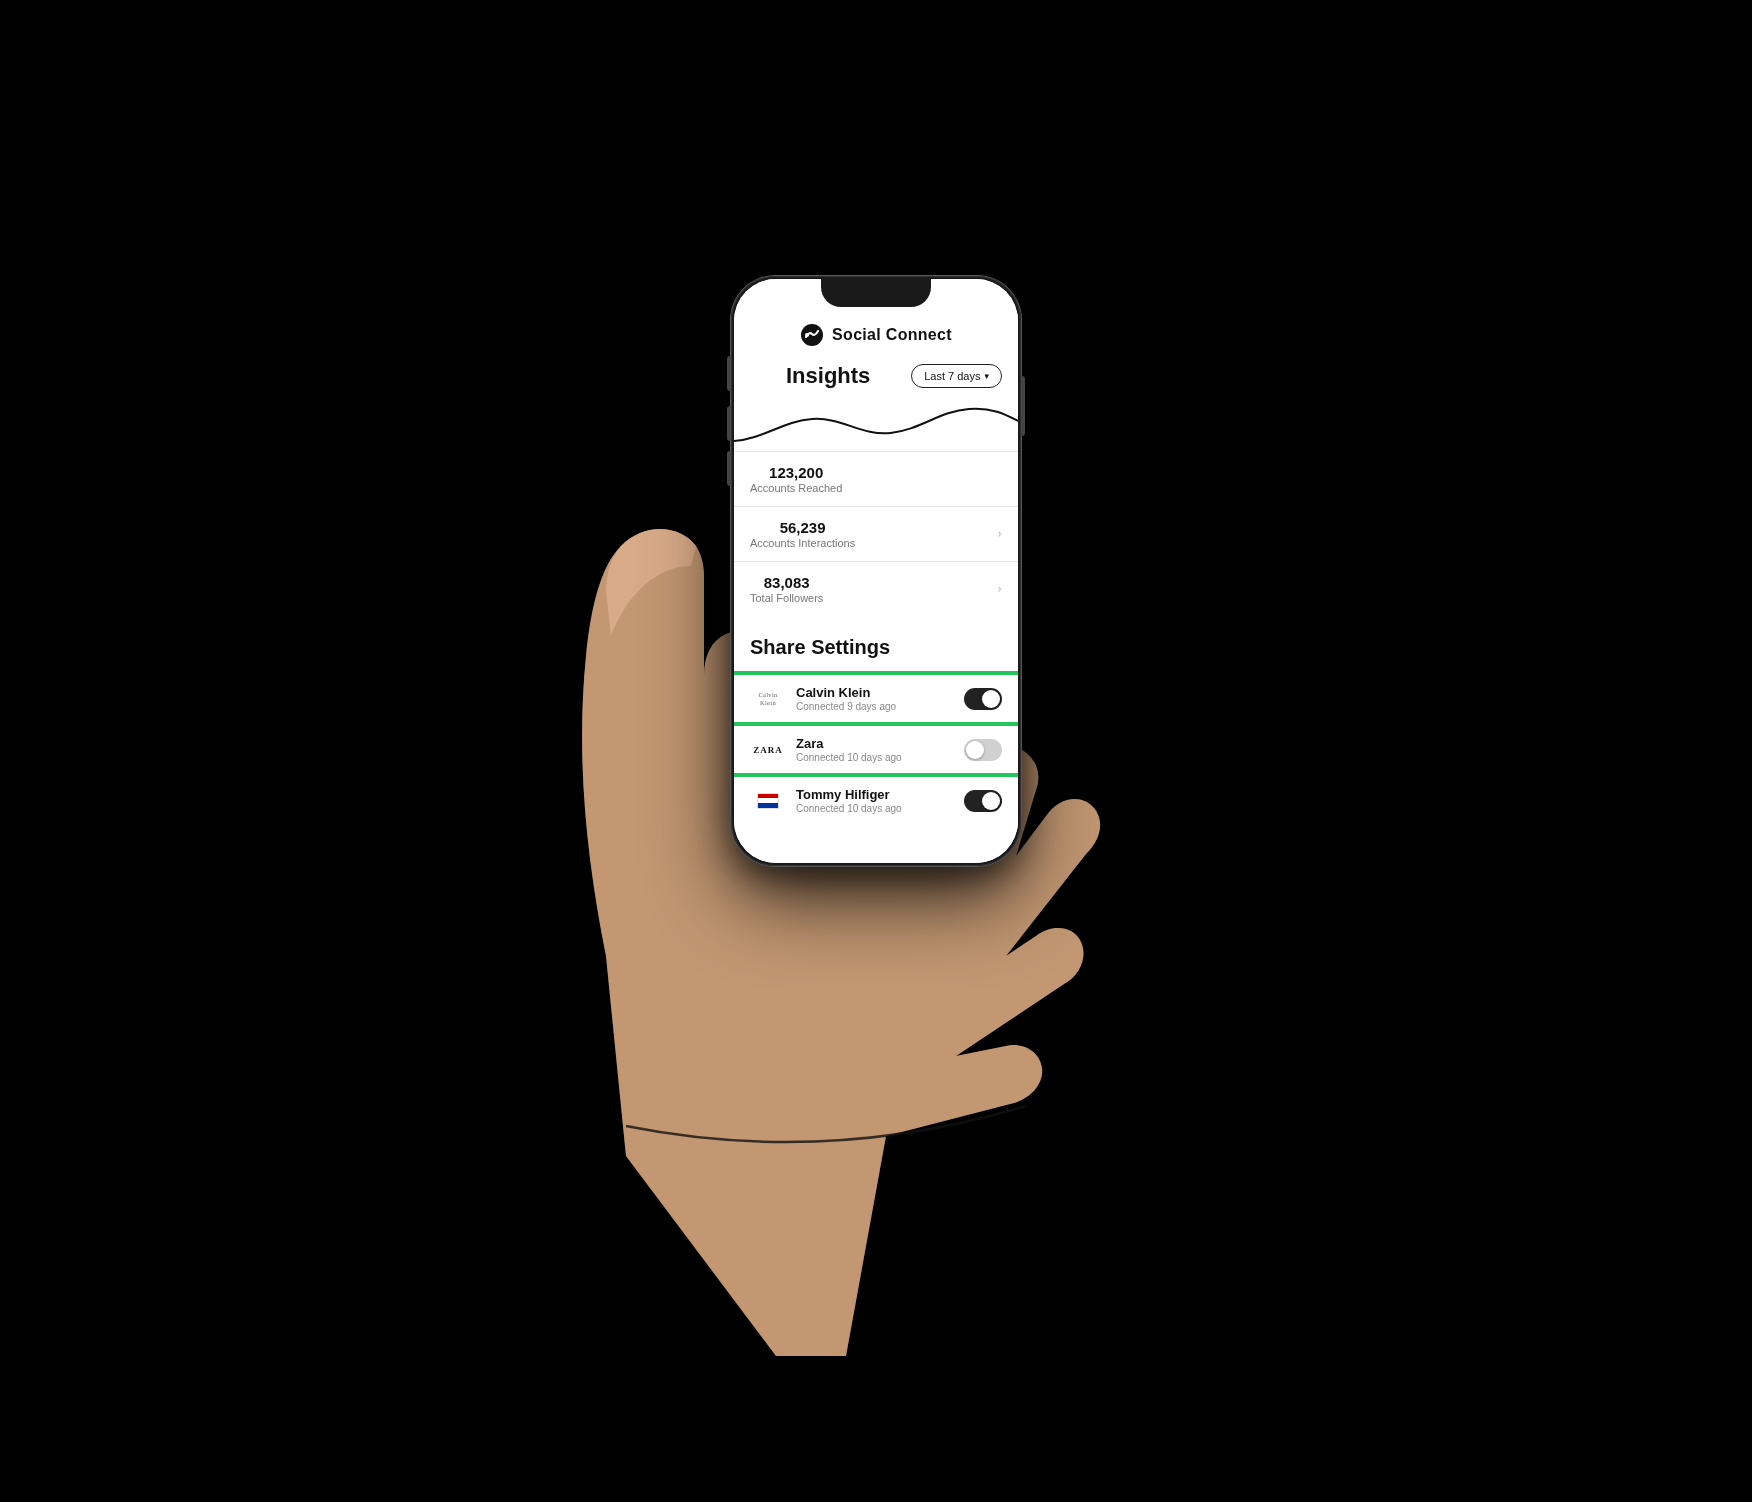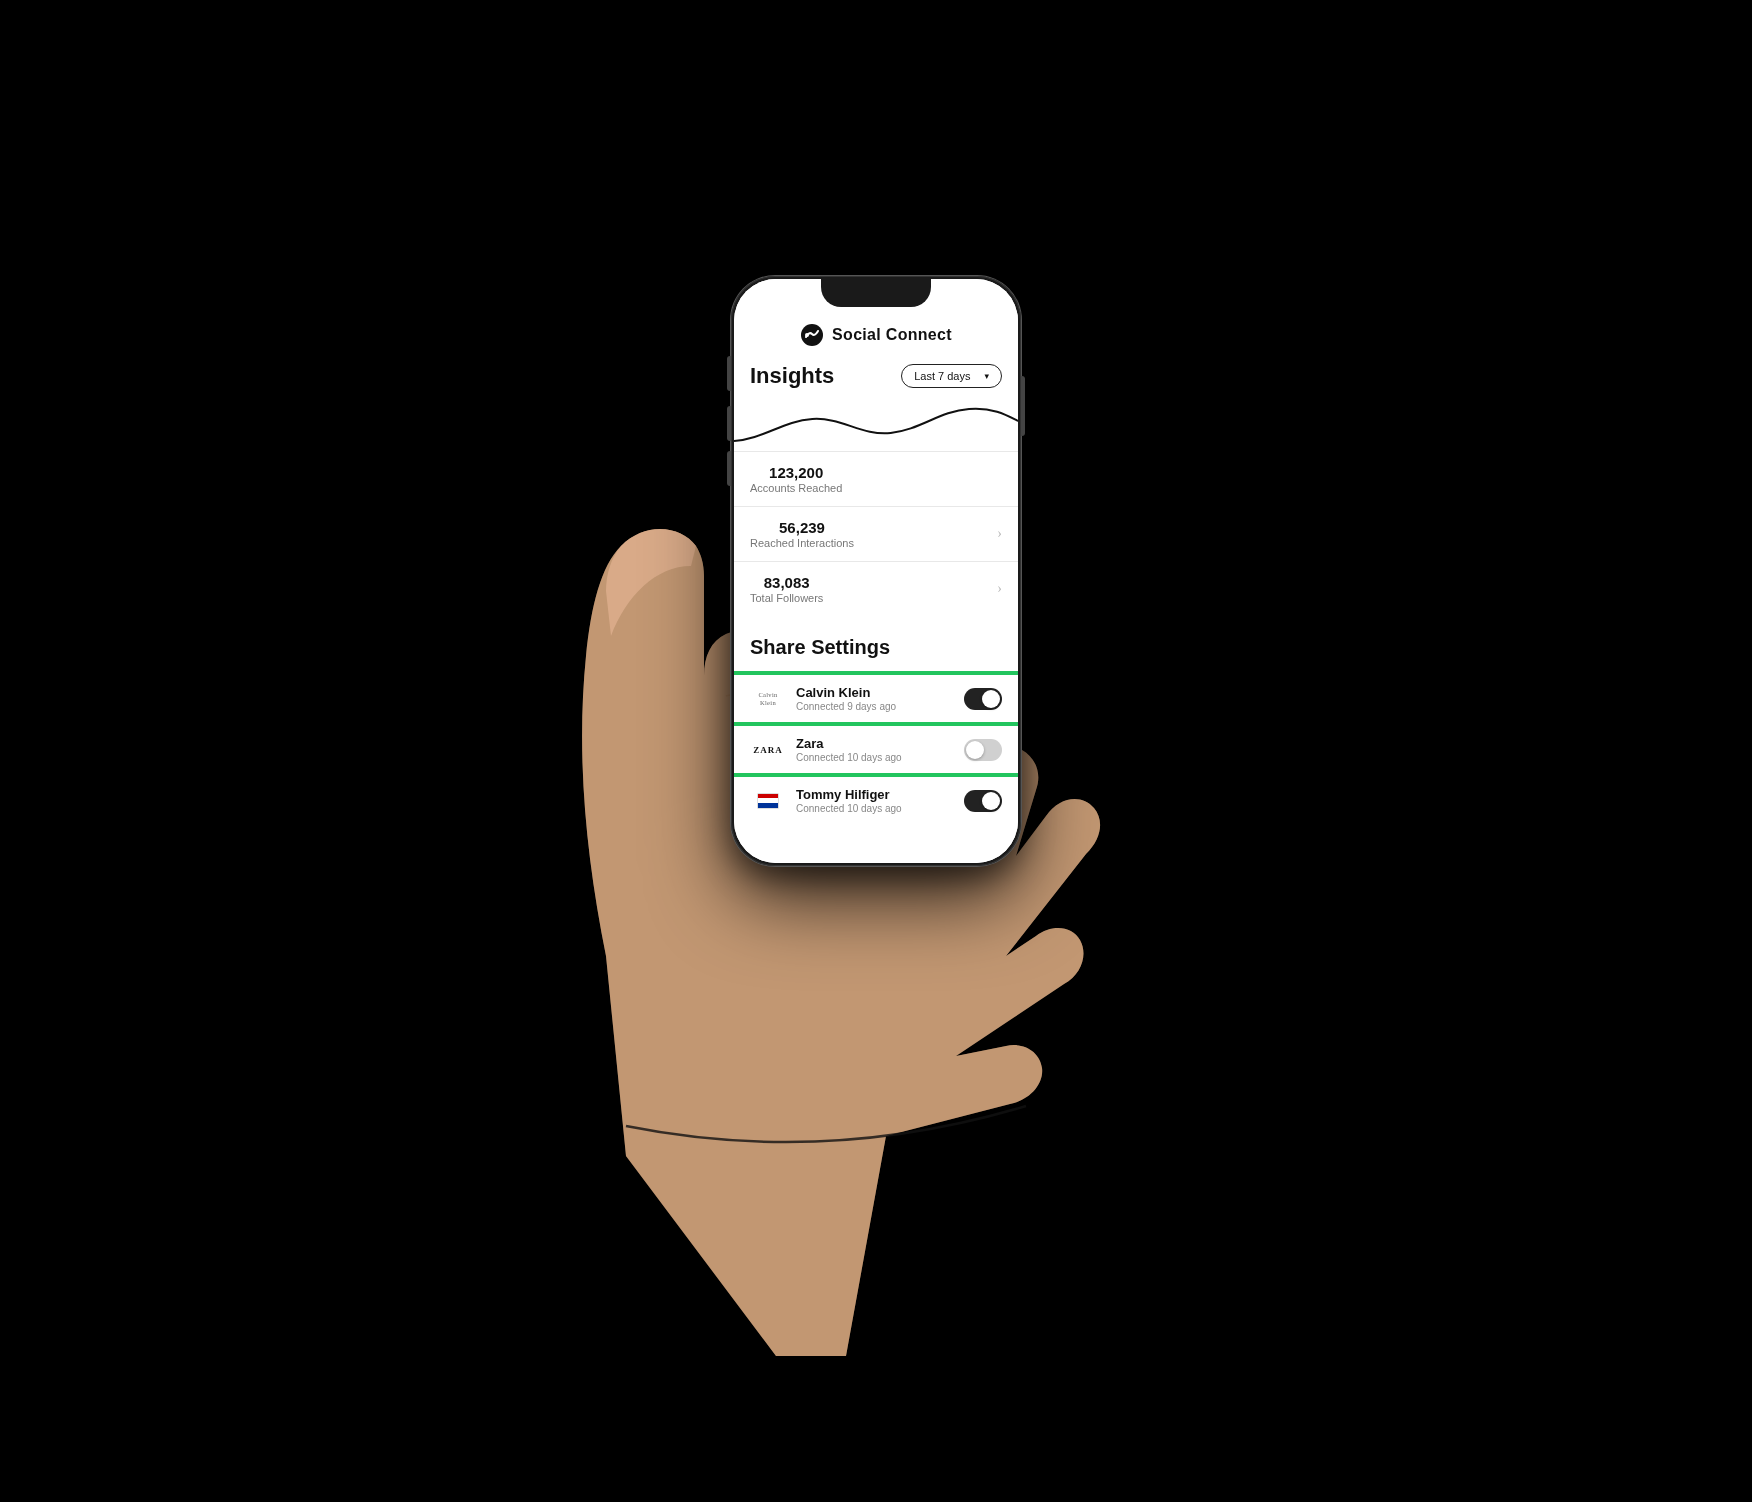--- a/index.html
+++ b/index.html
@@ -115,26 +115,27 @@
       align-items: center;
       justify-content: space-between;
       padding: 4px 16px 12px;
     }
 
     .section-title {
       font-family: -apple-system, BlinkMacSystemFont, 'Helvetica Neue', sans-serif;
       font-size: 22px;
       font-weight: 700;
       color: #111;
+      margin-left: 36px;
     }
 
     .period-btn {
       display: flex;
       align-items: center;
-      gap: 14px;
+      gap: 4px;
       border: 1.5px solid #222;
       border-radius: 20px;
       padding: 5px 12px;
       background: #fff;
       font-family: -apple-system, BlinkMacSystemFont, 'Helvetica Neue', sans-serif;
       font-size: 11px;
       font-weight: 500;
       color: #111;
       cursor: pointer;
     }
@@ -498,21 +499,21 @@
             <div class="stat-item">
               <div class="stat-info">
                 <div class="stat-value">123,200</div>
                 <div class="stat-label">Accounts Reached</div>
               </div>
             </div>
 
             <div class="stat-item">
               <div class="stat-info">
                 <div class="stat-value">56,239</div>
-                <div class="stat-label">Reached Interactions</div>
+                <div class="stat-label">Accounts Interactions</div>
               </div>
               <span class="stat-chevron">›</span>
             </div>
 
             <div class="stat-item">
               <div class="stat-info">
                 <div class="stat-value">83,083</div>
                 <div class="stat-label">Total Followers</div>
               </div>
               <span class="stat-chevron">›</span>

